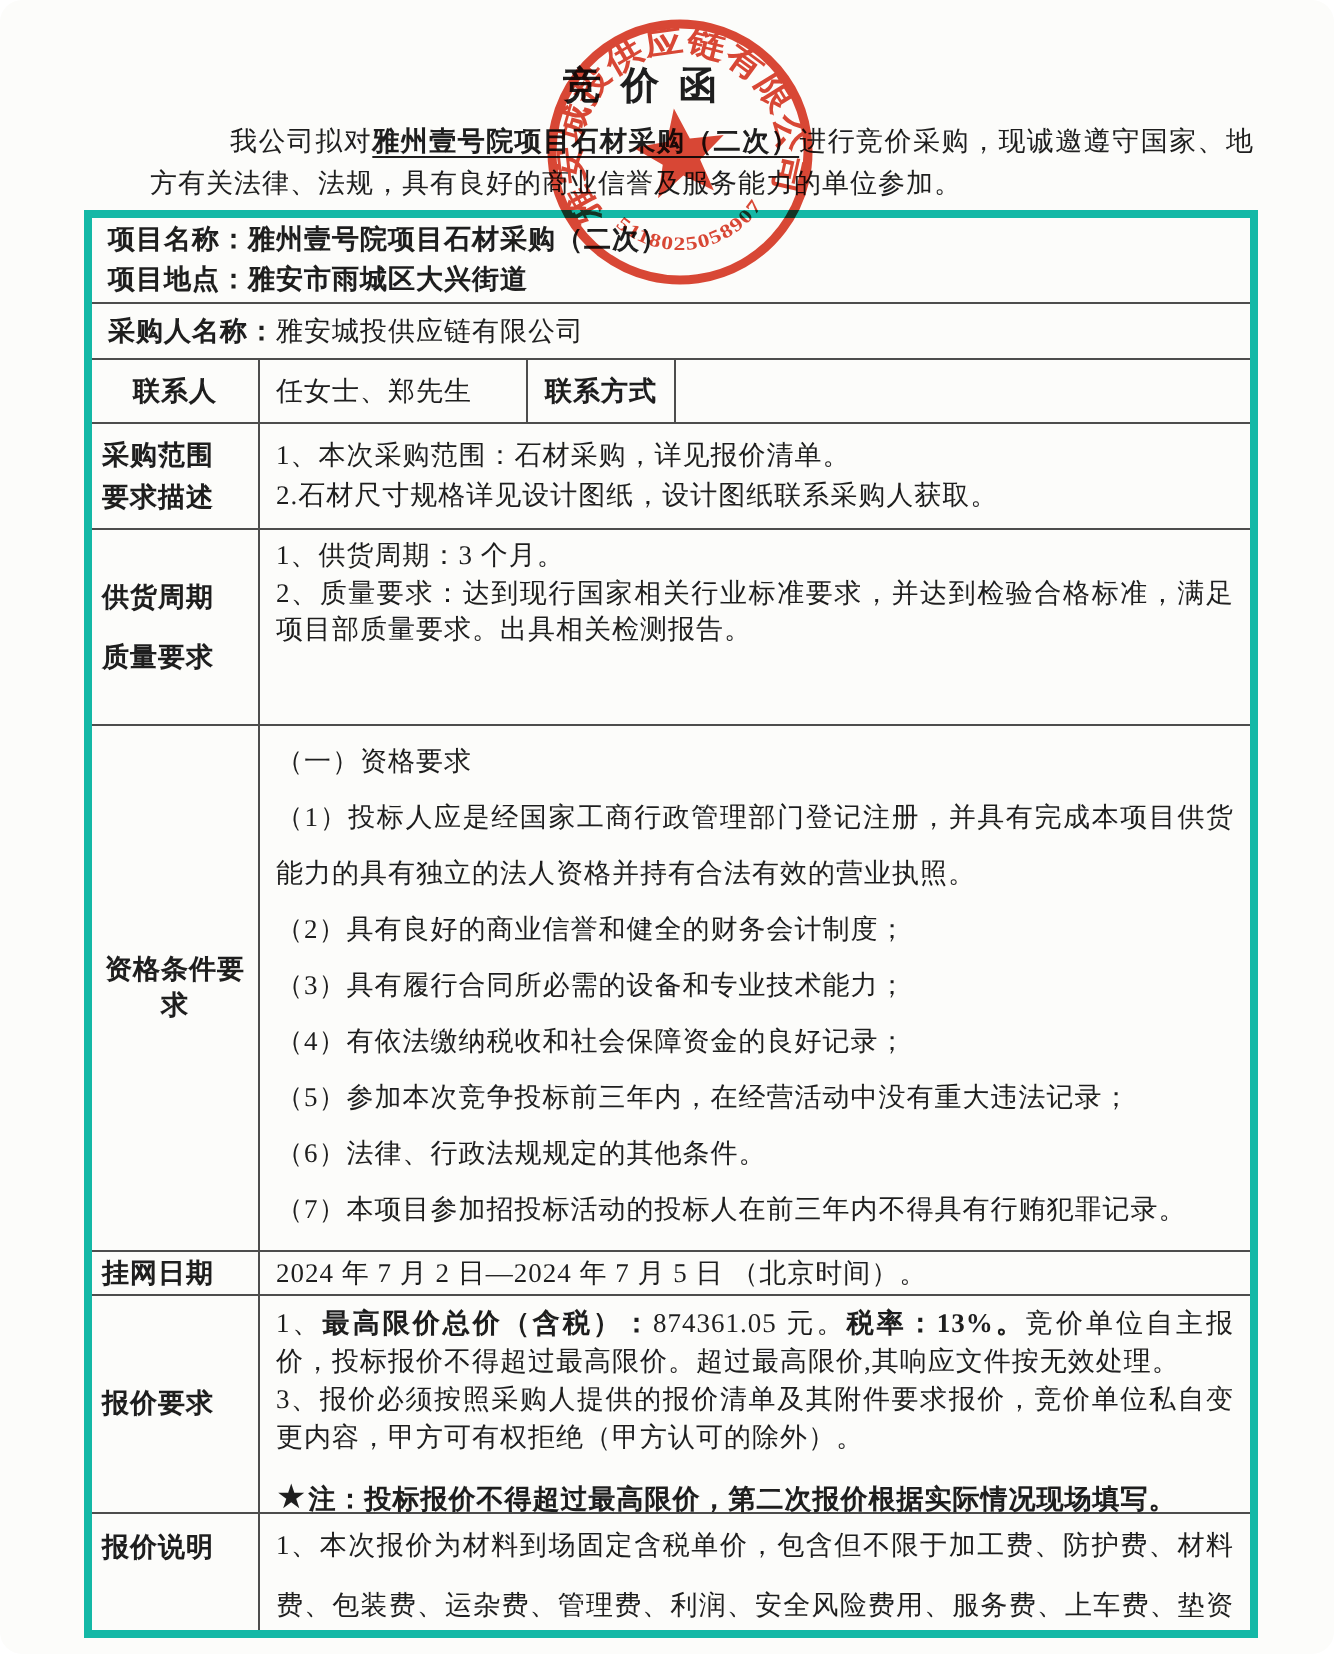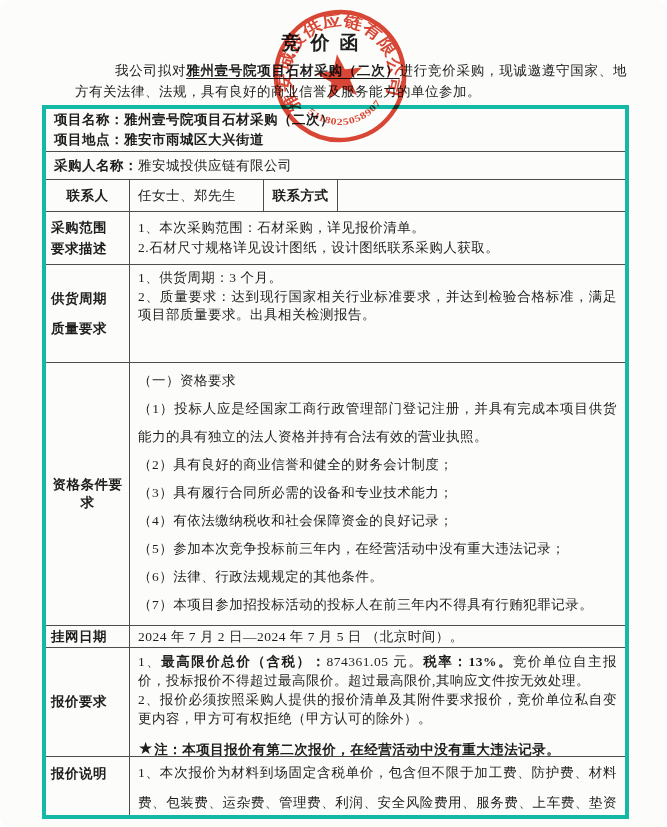--- a/index.html
+++ b/index.html
@@ -132,22 +132,22 @@
 
     <div class="trow row-g">
       <div class="cell label-col lbl">挂网日期</div>
       <div class="cell content-col">2024 年 7 月 2 日—2024 年 7 月 5 日 （北京时间）。</div>
     </div>
 
     <div class="trow row-h">
       <div class="cell label-col lbl">报价要求</div>
       <div class="cell content-col">
         <p class="p0"><span>1、</span><span class="bold-run">最高限价总价（含税）：</span><span>874361.05 元。</span><span class="bold-run">税率：13%。</span><span>竞价单位自主报价，投标报价不得超过最高限价。超过最高限价,其响应文件按无效处理。</span></p>
-        <p class="p0">2、报价必须按照采购人提供的报价清单及其附件要求报价，竞价单位私自变更内容，甲方可有权拒绝（甲方认可的除外）。</p>
-        <p class="p0 note"><span class="star">★</span><span>注：本项目报价有第二次报价，在经营活动中没有重大违法记录。</span></p>
+        <p class="p0">3、报价必须按照采购人提供的报价清单及其附件要求报价，竞价单位私自变更内容，甲方可有权拒绝（甲方认可的除外）。</p>
+        <p class="p0 note"><span class="star">★</span><span>注：投标报价不得超过最高限价，第二次报价根据实际情况现场填写。</span></p>
       </div>
     </div>
 
     <div class="trow row-i">
       <div class="cell label-col lbl">报价说明</div>
       <div class="cell content-col">1、本次报价为材料到场固定含税单价，包含但不限于加工费、防护费、材料费、包装费、运杂费、管理费、利润、安全风险费用、服务费、上车费、垫资所需的</div>
     </div>
 
   </div>
 

